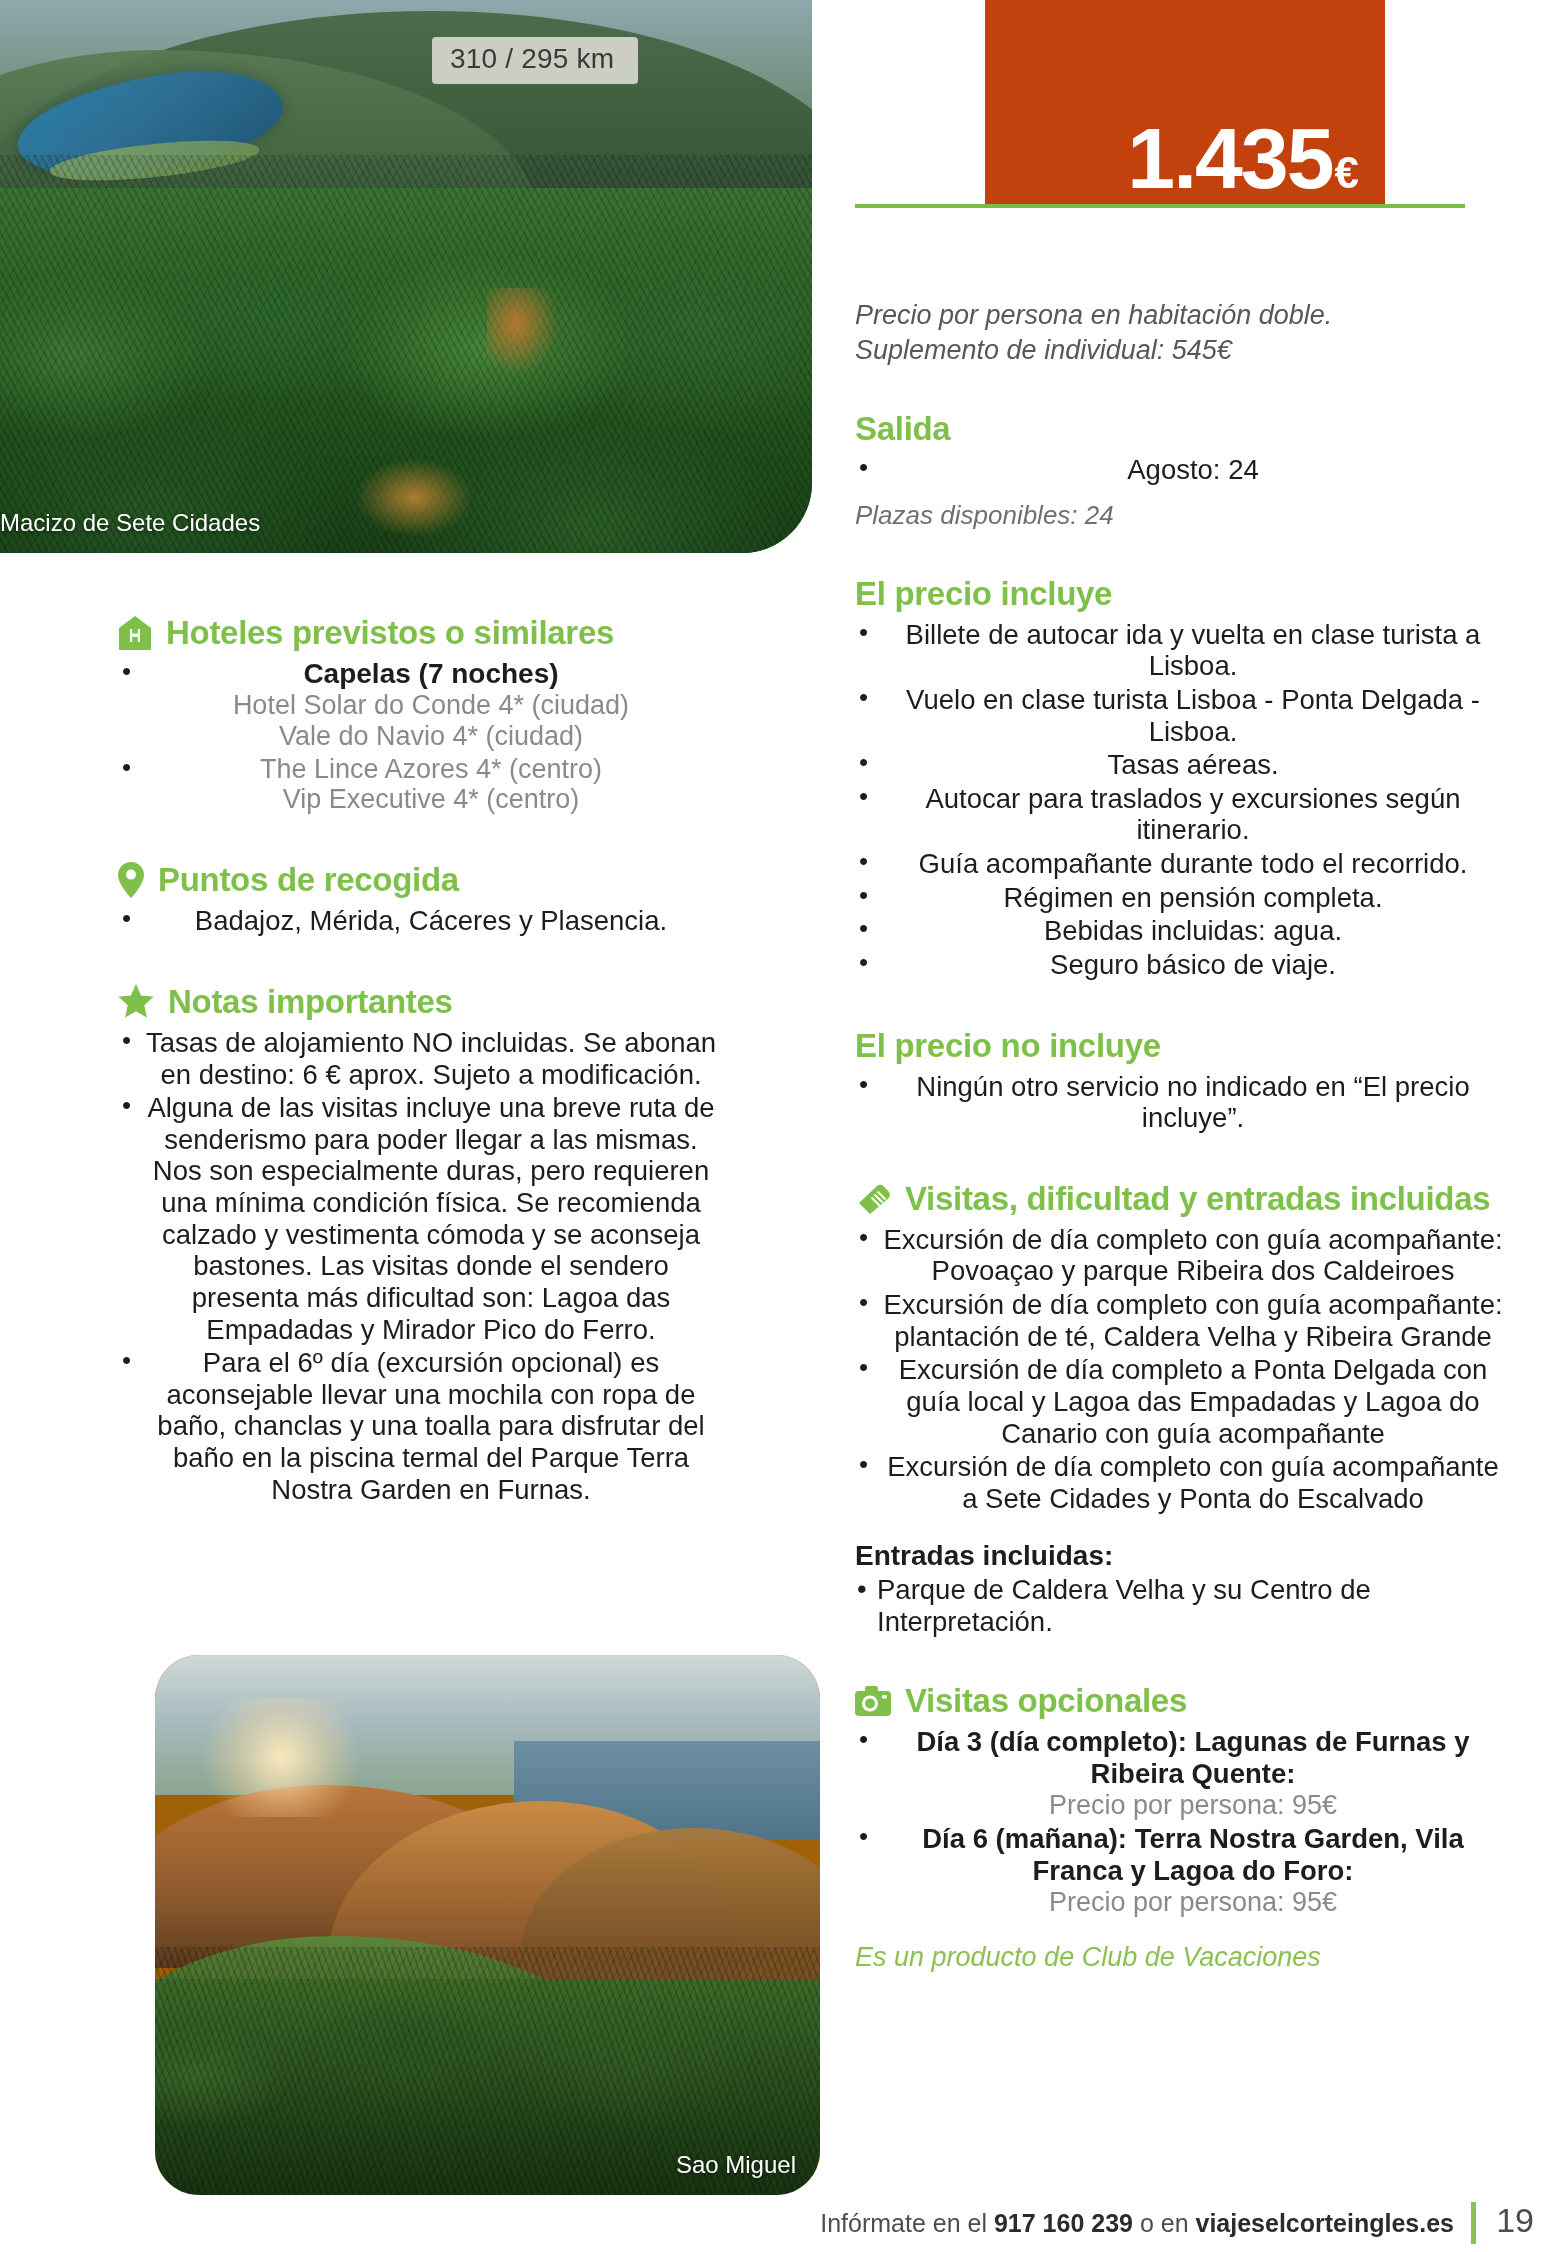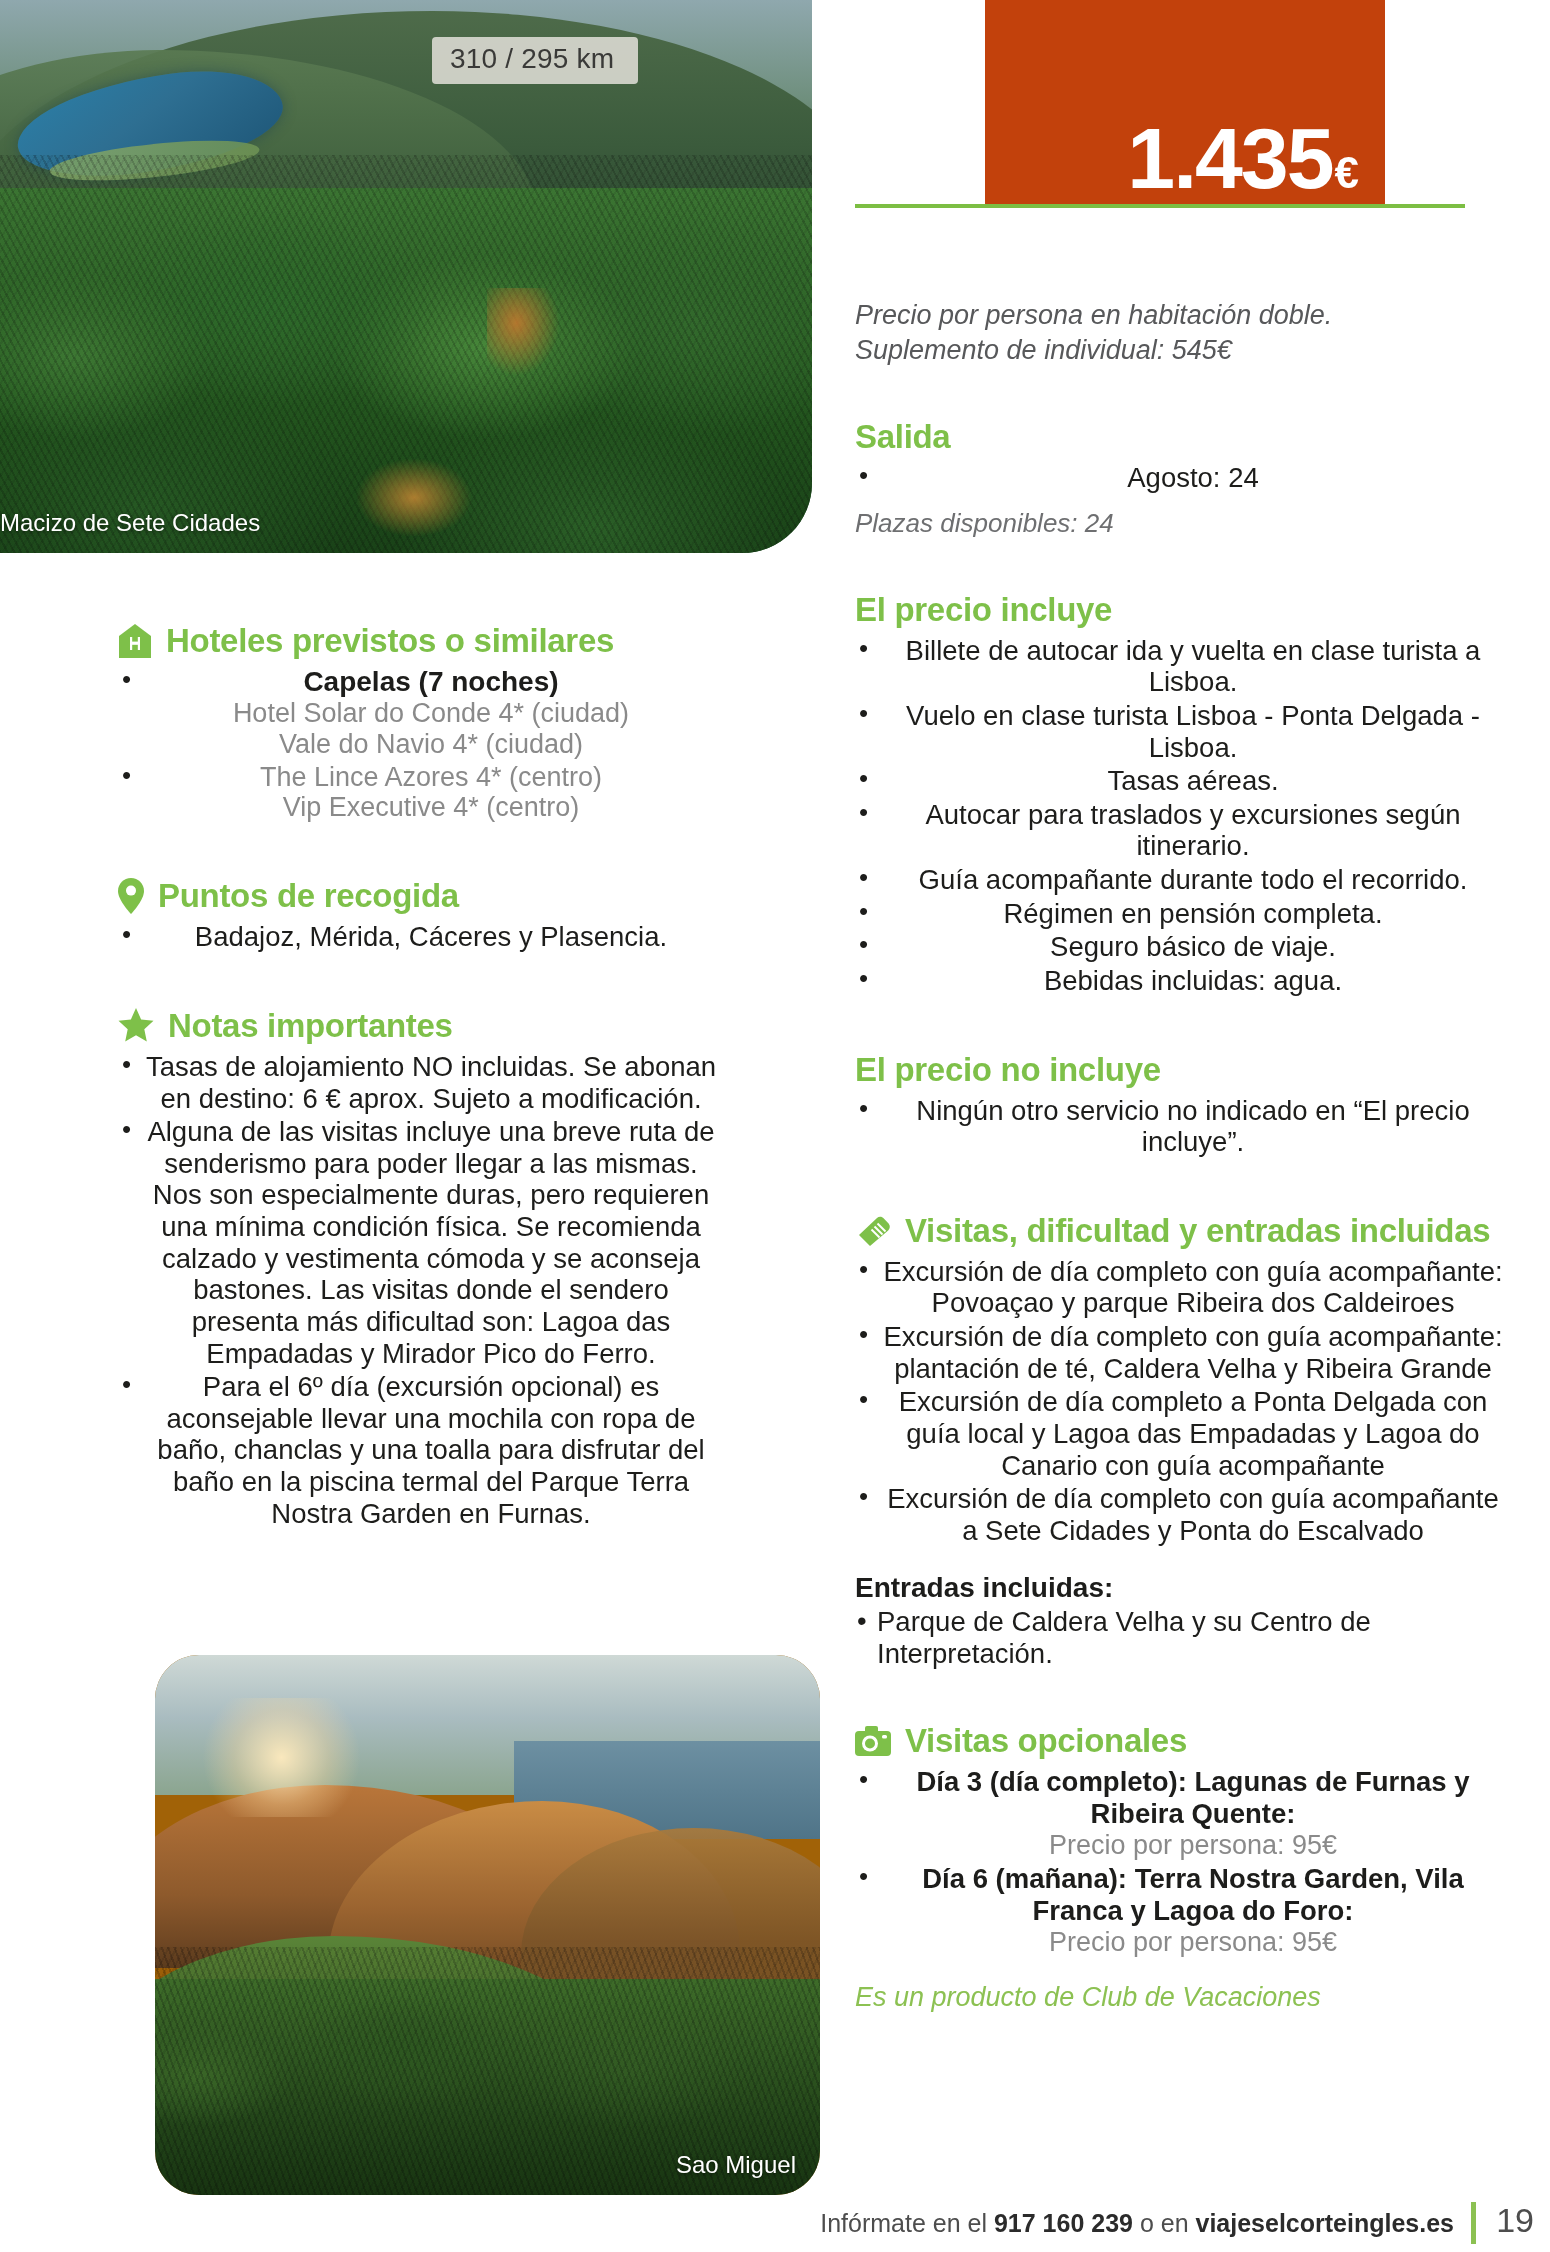--- a/index.html
+++ b/index.html
@@ -141,21 +141,21 @@
     position:relative;padding-left:26px;margin-bottom:2px;
     font-size:27.5px;line-height:1.15;color:#1d1d1b;
   }
   ul.blist > li::before{
     content:"•";position:absolute;left:4px;top:-1px;font-size:26px;color:#1d1d1b;
   }
   .sub{color:#8a8a8a;font-size:27px;line-height:1.14;font-weight:normal;}
 
   
   .left-col{position:absolute;left:118px;top:614px;width:600px;}
-  .block{margin-bottom:0;margin-top:8px;}
+  .block{margin-bottom:0;}
   .gap-lg{height:44px;}
 
   .hotels li{margin-bottom:4px;}
   .hotels .name{font-weight:bold;font-size:28px;}
 
   
   .photo2{
     position:absolute;left:155px;top:1655px;width:665px;height:540px;
     border-radius:44px;
     overflow:hidden;background:#a16207;
@@ -383,22 +383,22 @@
       <div class="sec-head plain">
         <span>El precio incluye</span>
       </div>
       <ul class="blist">
         <li>Billete de autocar ida y vuelta en clase turista a Lisboa.</li>
         <li>Vuelo en clase turista Lisboa - Ponta Delgada - Lisboa.</li>
         <li>Tasas aéreas.</li>
         <li>Autocar para traslados y excursiones según itinerario.</li>
         <li>Guía acompañante durante todo el recorrido.</li>
         <li>Régimen en pensión completa.</li>
+        <li>Bebidas incluidas: agua.</li>
         <li>Seguro básico de viaje.</li>
-        <li>Bebidas incluidas: agua.</li>
       </ul>
     </div>
 
     <div class="gap-lg"></div>
 
     <div class="block">
       <div class="sec-head plain">
         <span>El precio no incluye</span>
       </div>
       <ul class="blist">

